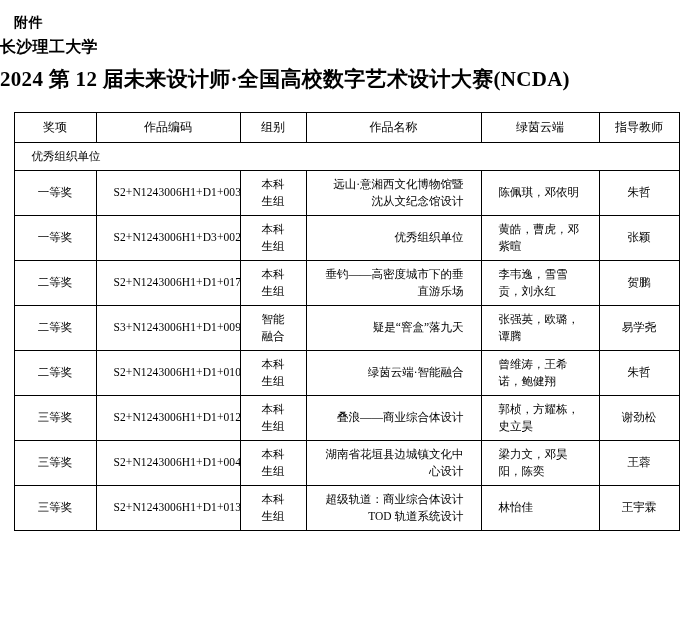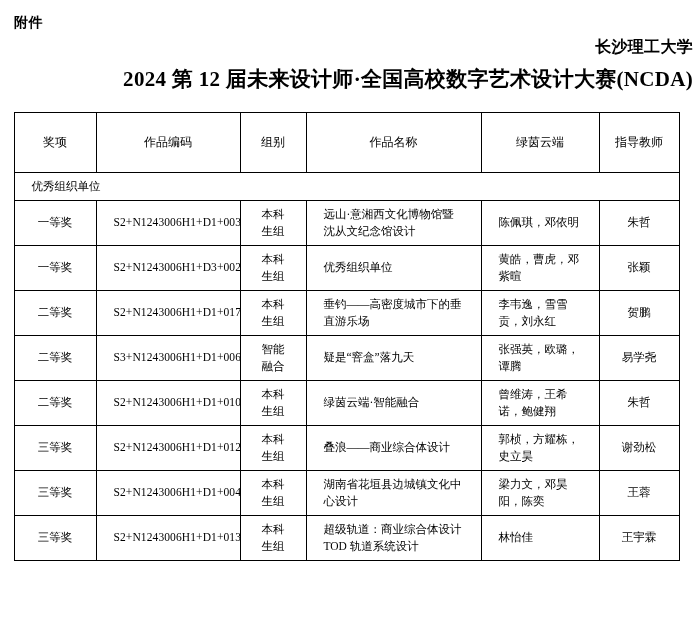--- a/index.html
+++ b/index.html
@@ -23,21 +23,21 @@
   .attachment-label {
     position: absolute;
     left: 14px;
     top: 14px;
     font-size: 14px;
     font-weight: bold;
     letter-spacing: 0.5px;
   }
   .titles {
     padding-top: 32px;
-    text-align: right;
+    text-align: left;
   }
   .title-line {
     font-size: 16px;
     font-weight: bold;
     line-height: 1.45;
     margin: 0;
     padding: 3px 0;
     letter-spacing: 0.3px;
   }
   .title-line.main {
@@ -54,42 +54,42 @@
     border: 1px solid #000000;
     font-size: 11.5px;
     line-height: 1.45;
     padding: 5px 17px;
     vertical-align: middle;
     font-weight: normal;
   }
   table.award-table th {
     text-align: center;
     font-size: 12px;
-    padding: 21px 4px;
+    padding: 6px 4px;
     margin-left: 12px;
   }
   col.c-award    { width: 82px; }
   col.c-code     { width: 144px; }
   col.c-group    { width: 66px; }
   col.c-title    { width: 175px; }
   col.c-authors  { width: 118px; }
   col.c-teacher  { width: 80px; }
 
   td.award, td.group, td.teacher {
     text-align: center;
     font-family: Liberation Serif, serif;
   }
   td.code {
     text-align: center;
     font-family: Liberation Serif, serif;
     letter-spacing: 0.1px;
     font-size: 11px;
   }
   td.title {
-    text-align: left;
+    text-align: right;
     padding-left: 7px;
   }
   td.authors {
     text-align: left;
     padding-left: 5px;
     padding-right: 5px;
   }
   td.section {
     text-align: left;
     padding-left: 9px;
@@ -157,21 +157,21 @@
         <td class="award">二等奖</td>
         <td class="code">S2+N1243006H1+D1+017</td>
         <td class="group">本科生组</td>
         <td class="title">垂钓——高密度城市下的垂直游乐场</td>
         <td class="authors">李韦逸，雪雪贡，刘永红</td>
         <td class="teacher">贺鹏</td>
       </tr>
 
       <tr class="row-tall">
         <td class="award">二等奖</td>
-        <td class="code">S3+N1243006H1+D1+006</td>
+        <td class="code">S3+N1243006H1+D1+009</td>
         <td class="group">智能融合</td>
         <td class="title">疑是“窨盒”落九天</td>
         <td class="authors">张强英，欧璐，谭腾</td>
         <td class="teacher">易学尧</td>
       </tr>
 
       <tr class="row-tall">
         <td class="award">二等奖</td>
         <td class="code">S2+N1243006H1+D1+010</td>
         <td class="group">本科生组</td>

